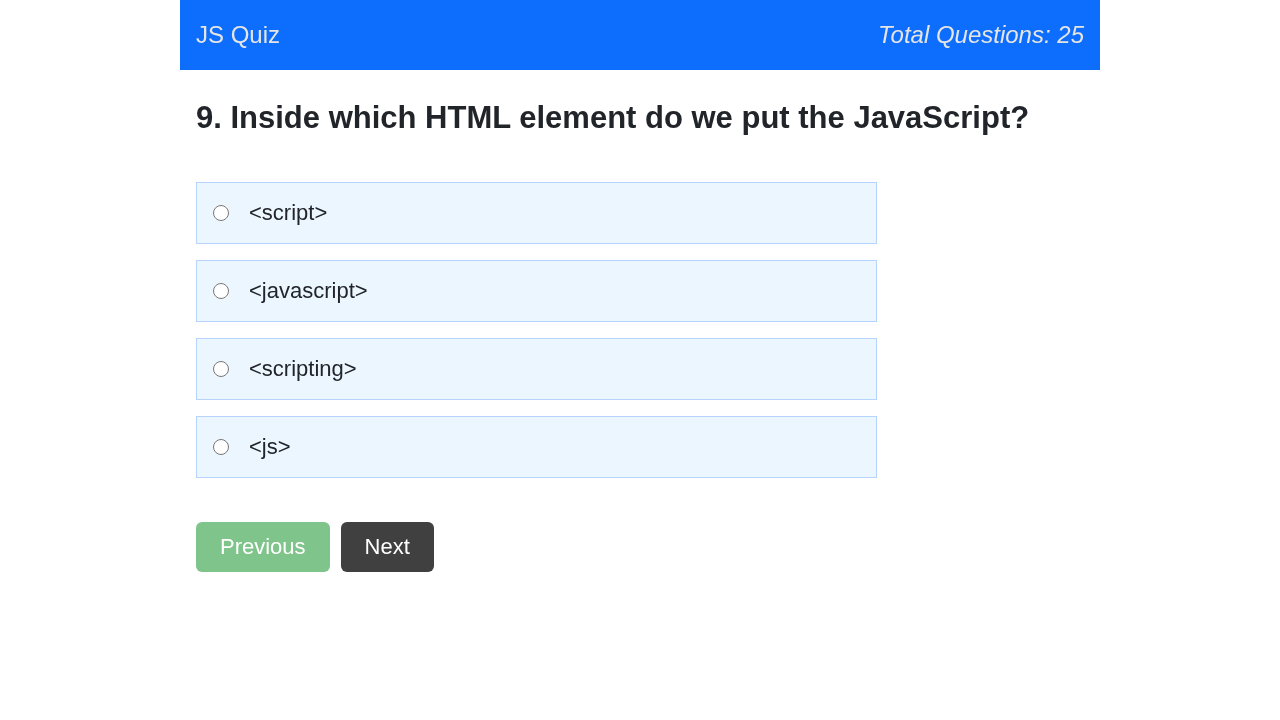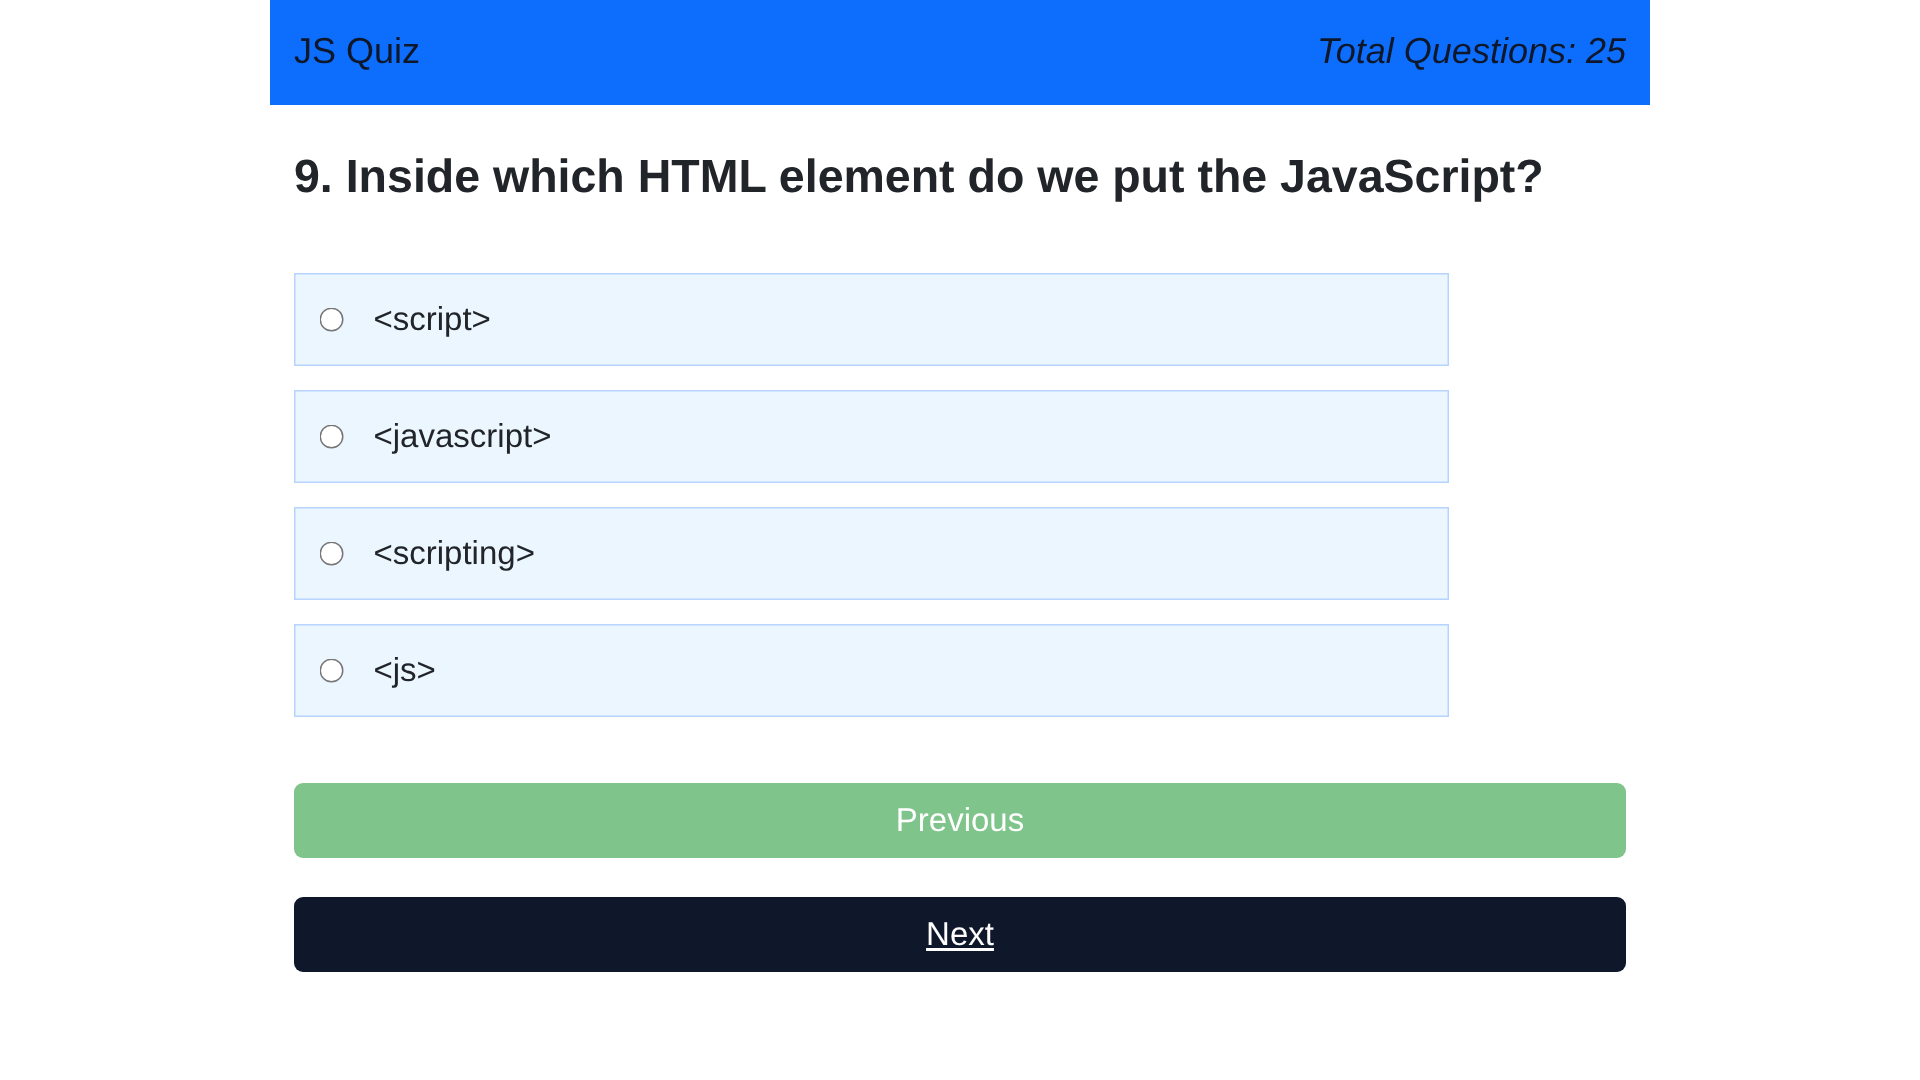--- a/index.html
+++ b/index.html
@@ -13,21 +13,21 @@
       width: 1280px;
       height: 720px;
       overflow: hidden;
     }
     .container {
       max-width: 920px;
       margin: 0 auto;
     }
     .header {
       background-color: #0d6efd;
-      color: #0f172a;
+      color: #e5e5e5;
       padding: 21px 16px;
       display: flex;
       justify-content: space-between;
       align-items: center;
     }
     .header-title {
       font-size: 24px;
       font-weight: 500;
     }
     .header-total {
@@ -39,21 +39,21 @@
       padding: 28px 16px 16px 16px;
     }
     .question {
       font-size: 31px;
       font-weight: 600;
       color: #212529;
       line-height: 1.3;
       margin-bottom: 44px;
     }
     .options {
-      width: 770px;
+      width: 681px;
     }
     .option {
       display: flex;
       align-items: center;
       background-color: #ecf6ff;
       border: 1px solid #b6d4fe;
       padding: 17px 16px;
       margin-bottom: 16px;
       cursor: pointer;
     }
@@ -65,38 +65,36 @@
       accent-color: #0d6efd;
     }
     .option-label {
       font-size: 22px;
       color: #212529;
       cursor: pointer;
     }
     .nav-buttons {
       margin-top: 44px;
       display: flex;
-      gap: 26px;
-      flex-direction: column;
+      gap: 11px;
     }
     .btn {
       border: none;
       border-radius: 6px;
       padding: 12px 24px;
       font-size: 22px;
       color: #ffffff;
       cursor: pointer;
       font-family: inherit;
     }
     .btn-prev {
       background-color: #7fc48a;
     }
     .btn-next {
-      background-color: #0f172a;
-      text-decoration: underline;
+      background-color: #404040;
     }
   </style>
 </head>
 <body>
 
 <div class="container">
   <div class="header">
     <div class="header-title">JS Quiz</div>
     <div class="header-total">Total Questions: 25</div>
   </div>

